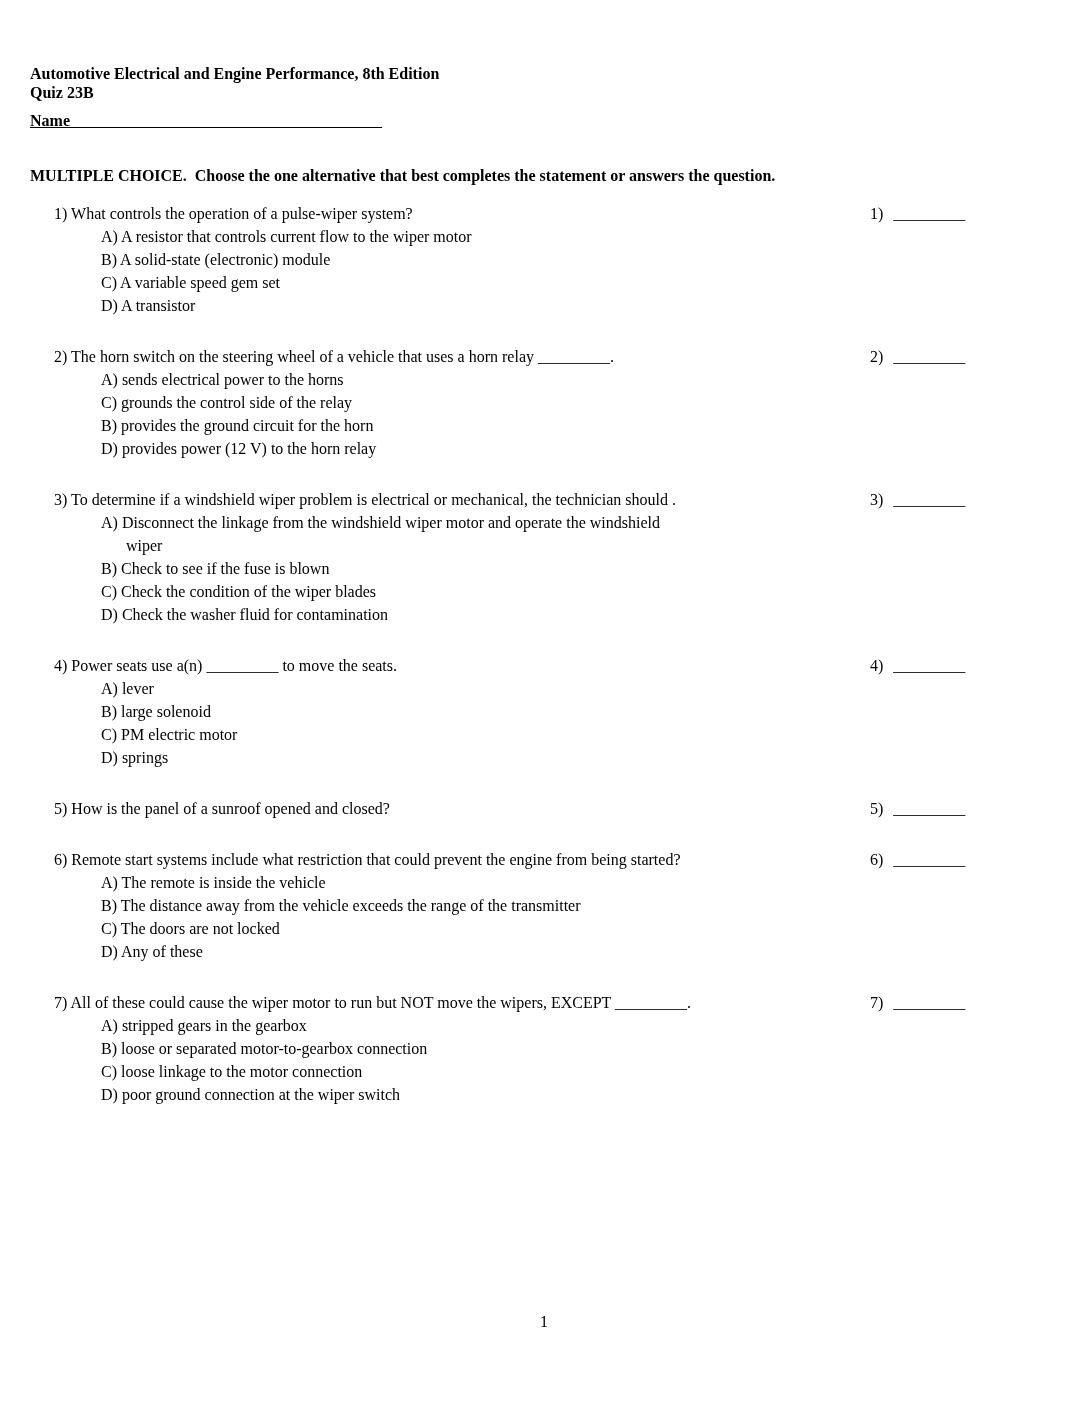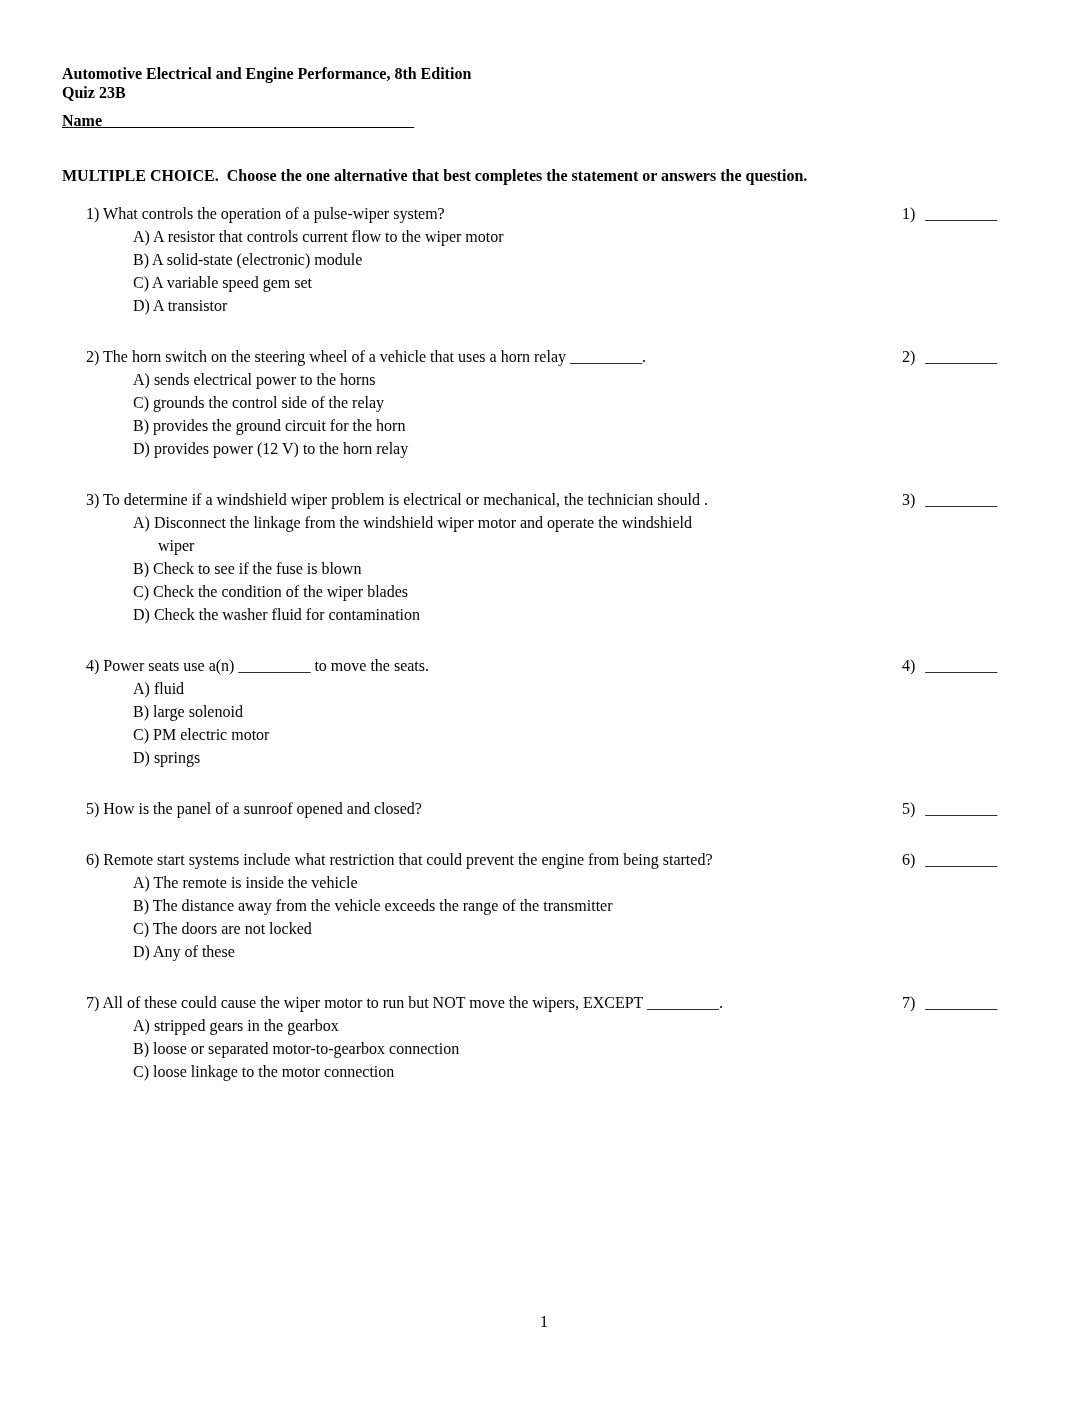--- a/index.html
+++ b/index.html
@@ -14,21 +14,21 @@
     overflow: hidden;
     font-family: "Liberation Serif", "DejaVu Serif", serif;
     font-size: 16px;
     color: #000000;
   }
   .page {
     position: relative;
     width: 1088px;
     height: 1408px;
     box-sizing: border-box;
-    padding: 64px 56px 0 62px;
+    padding: 64px 56px 0 30px;
   }
   .doc-header {
     font-weight: bold;
     line-height: 19px;
   }
   .name-row {
     margin-top: 7px;
     line-height: 23px;
     white-space: pre;
     text-decoration: underline;
@@ -120,21 +120,21 @@
 wiper</div>
         <div class="choice">B) Check to see if the fuse is blown</div>
         <div class="choice">C) Check the condition of the wiper blades</div>
         <div class="choice">D) Check the washer fluid for contamination</div>
       </div>
     </section>
 
     <section class="question">
       <div class="q-line"><span class="q-num">4) </span><span class="q-text">Power seats use a(n) _________ to move the seats.</span><span class="answer-stub"><span>4)</span><span class="answer-blank-line">_________</span></span></div>
       <div class="choices">
-        <div class="choice">A) fluid</div>
+        <div class="choice">A) lever</div>
         <div class="choice">B) large solenoid</div>
         <div class="choice">C) PM electric motor</div>
         <div class="choice">D) springs</div>
       </div>
     </section>
 
     <section class="question">
       <div class="q-line"><span class="q-num">5) </span><span class="q-text">How is the panel of a sunroof opened and closed?</span><span class="answer-stub"><span>5)</span><span class="answer-blank-line">_________</span></span></div>
     </section>
 
@@ -147,20 +147,21 @@
         <div class="choice">D) Any of these</div>
       </div>
     </section>
 
     <section class="question">
       <div class="q-line"><span class="q-num">7) </span><span class="q-text">All of these could cause the wiper motor to run but NOT move the wipers, EXCEPT _________.</span><span class="answer-stub"><span>7)</span><span class="answer-blank-line">_________</span></span></div>
       <div class="choices">
         <div class="choice">A) stripped gears in the gearbox</div>
         <div class="choice">B) loose or separated motor-to-gearbox connection</div>
         <div class="choice">C) loose linkage to the motor connection</div>
+        <div class="choice">D) poor ground connection at the wiper switch</div>
       </div>
     </section>
 
   </div>
 
   <div class="page-footer">
     <span>1</span>
   </div>
 
 </div>

